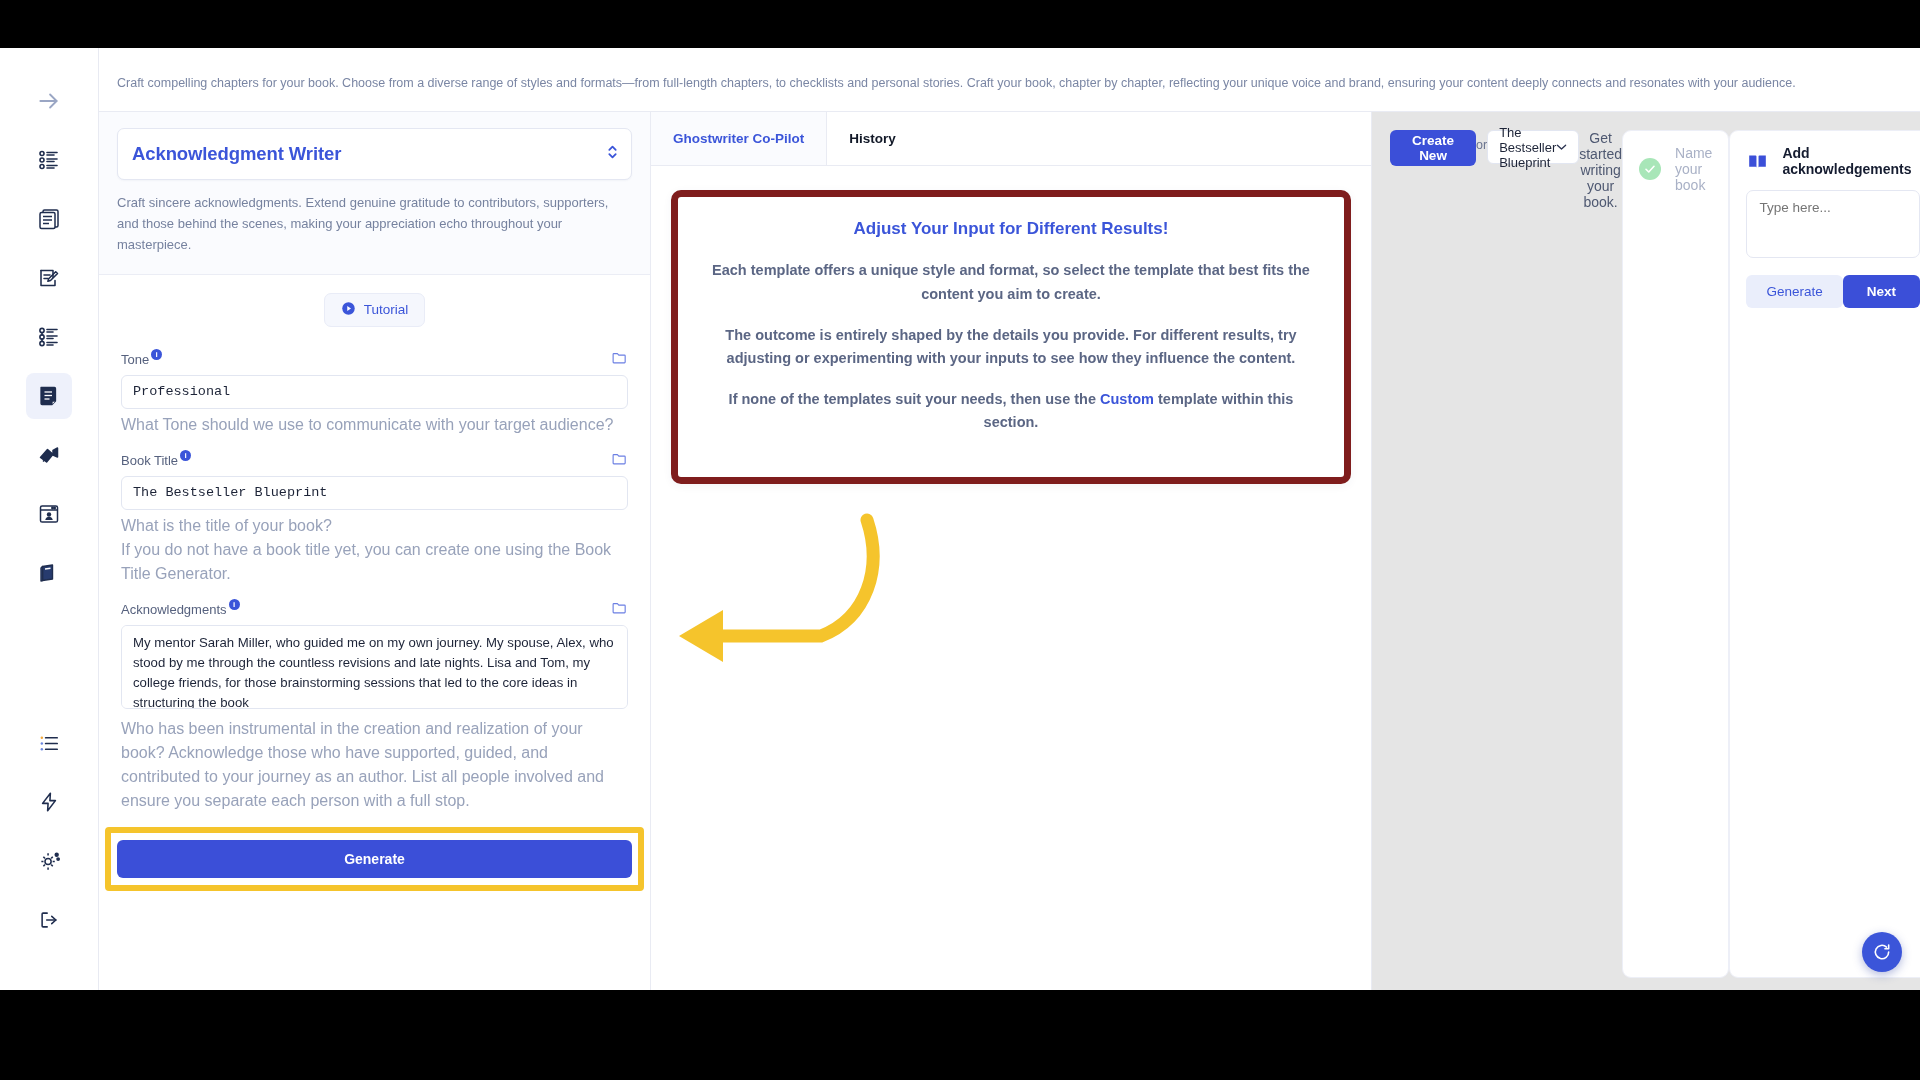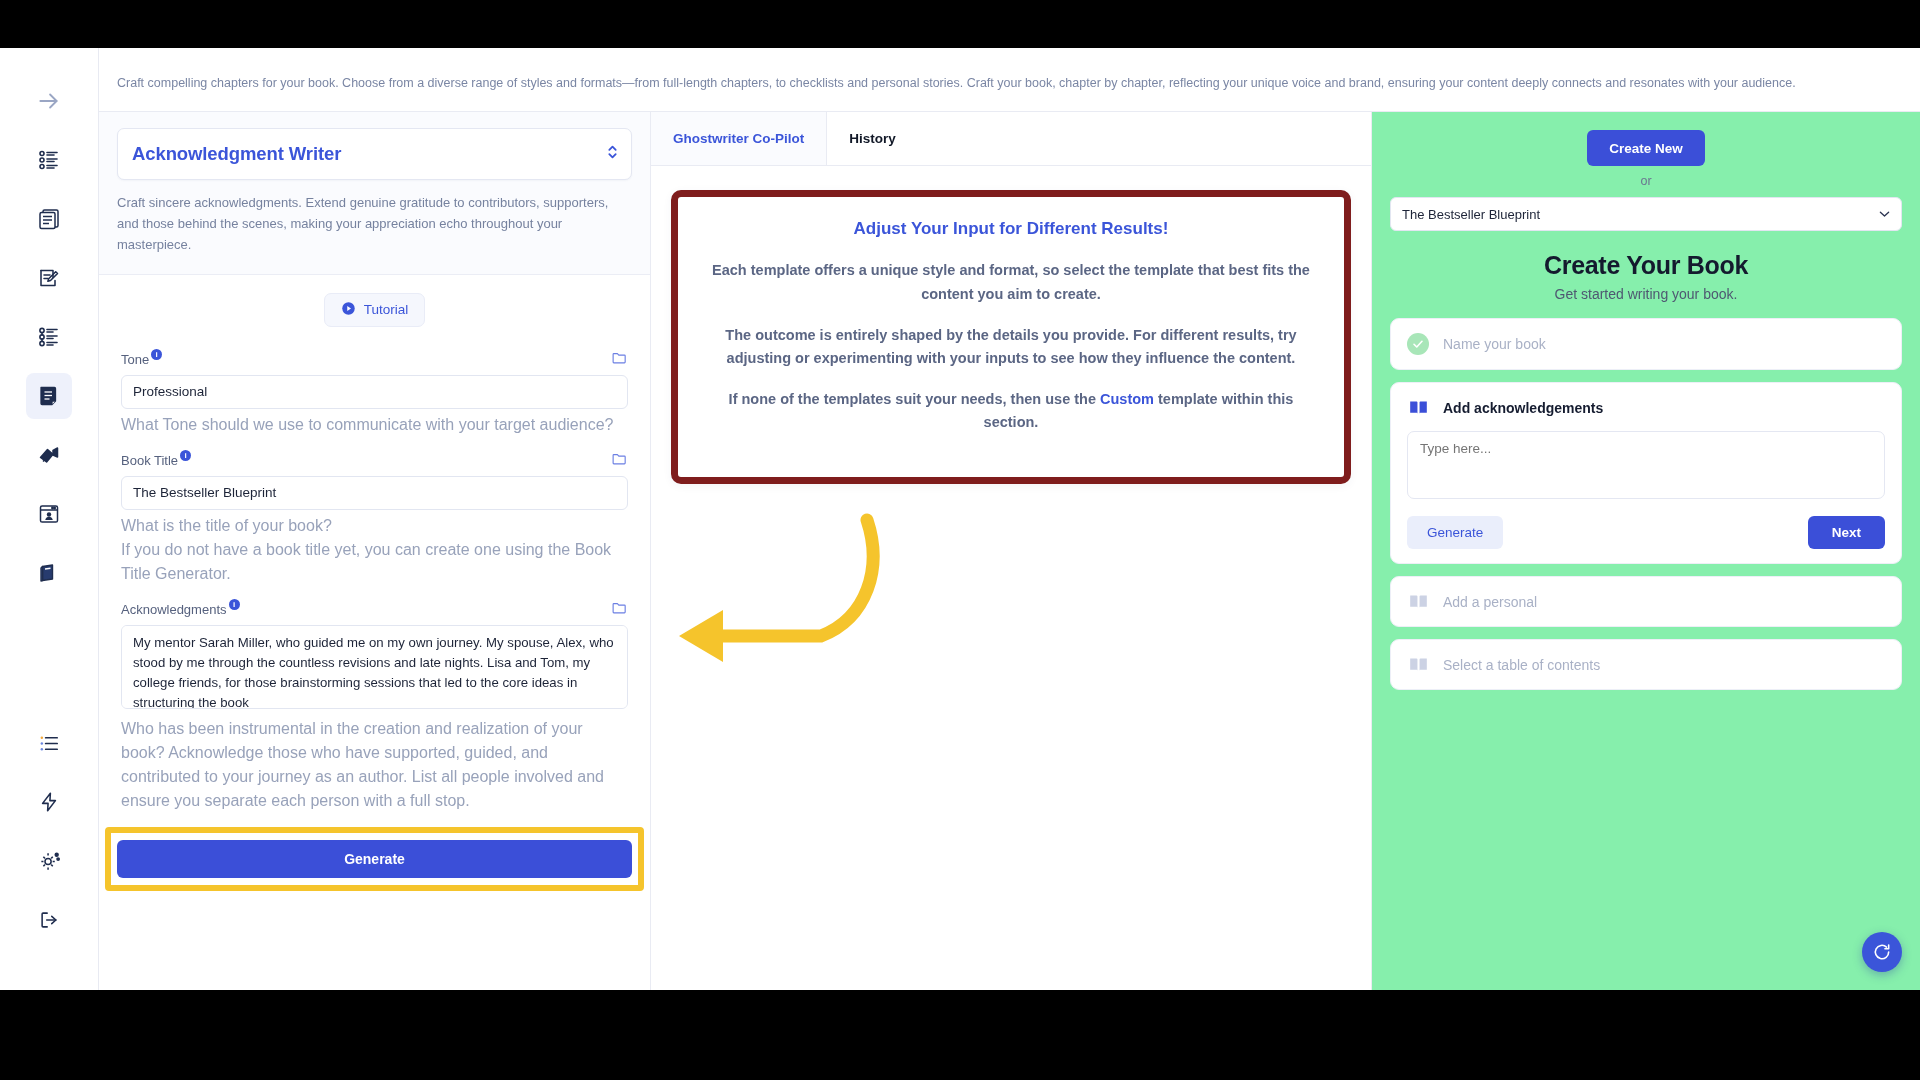--- a/index.html
+++ b/index.html
@@ -102,21 +102,21 @@
     display:inline-flex; align-items:center; justify-content:center;
     width: 11px; height: 11px; border-radius: 50%;
     background: #3b55d9; color:#fff; font-size: 8px; font-weight:bold;
     position: relative; top: -3px;
   }
   .folder-icon { color:#6b7fe3; cursor:pointer; }
   .text-input {
     width: 100%; height: 34px;
     border: 1px solid #e2e6f1; border-radius: 6px;
     background: #fff; padding: 0 11px;
-    font-size: 13.5px; color: #1d2438; font-family: Liberation Sans, sans-serif;
+    font-size: 13.5px; color: #1d2438; font-family: Liberation Mono, monospace;
     outline: none;
   }
   .textarea-input {
     width: 100%; height: 84px;
     border: 1px solid #e2e6f1; border-radius: 6px;
     background: #fff; padding: 7px 11px;
     font-size: 13.2px; color: #1d2438; line-height: 1.52;
     font-family: inherit; resize: none; outline: none;
   }
   .help-text { font-size: 16px; color: #98a2ba; line-height: 1.5; margin-top: 4px; }
@@ -172,23 +172,23 @@
   }
   .info-para:last-child { margin-bottom: 0; }
   .info-link { color: #3b55d9; }
 
   
   .arrow-anno { position:absolute; left: 20px; top: 340px; pointer-events:none; }
 
   
   .col-book {
     width: 548px; flex: 0 0 548px;
-    background: #86efac;
+    background: #e5e5e5;
     padding: 18px 18px 0;
-    display: flex; flex-direction: column;
+    display: flex; flex-direction: row;
     min-height: 0; position: relative;
   }
   .create-new-row { display:flex; justify-content:center; }
   .create-new-btn {
     background: #3b4fd8; color:#fff; border:none; border-radius: 6px;
     height: 36px; padding: 0 22px; font-size: 13.5px; font-weight: bold;
     font-family: inherit; cursor:pointer;
   }
   .or-text { text-align:center; font-size: 12.5px; color:#6b7590; margin: 8px 0 9px; }
   .book-select {
@@ -514,21 +514,20 @@
 
           <div class="book-select">
             <span>The Bestseller Blueprint</span>
             <span class="caret">
               <svg width="11" height="8" viewBox="0 0 12 8" fill="none" stroke="#2b3350" stroke-width="1.4" stroke-linecap="round" stroke-linejoin="round">
                 <polyline points="1.5 2 6 6.2 10.5 2"></polyline>
               </svg>
             </span>
           </div>
 
-          <div class="wizard-title">Create Your Book</div>
           <div class="wizard-sub">Get started writing your book.</div>
 
           <div class="step">
             <div class="step-head">
               <span class="step-badge-check">
                 <svg width="12" height="12" viewBox="0 0 24 24" fill="none" stroke="#fff" stroke-width="3.2" stroke-linecap="round" stroke-linejoin="round">
                   <polyline points="4 12.5 9.5 18 20 6.5"></polyline>
                 </svg>
               </span>
               <span class="step-label muted">Name your book</span>

